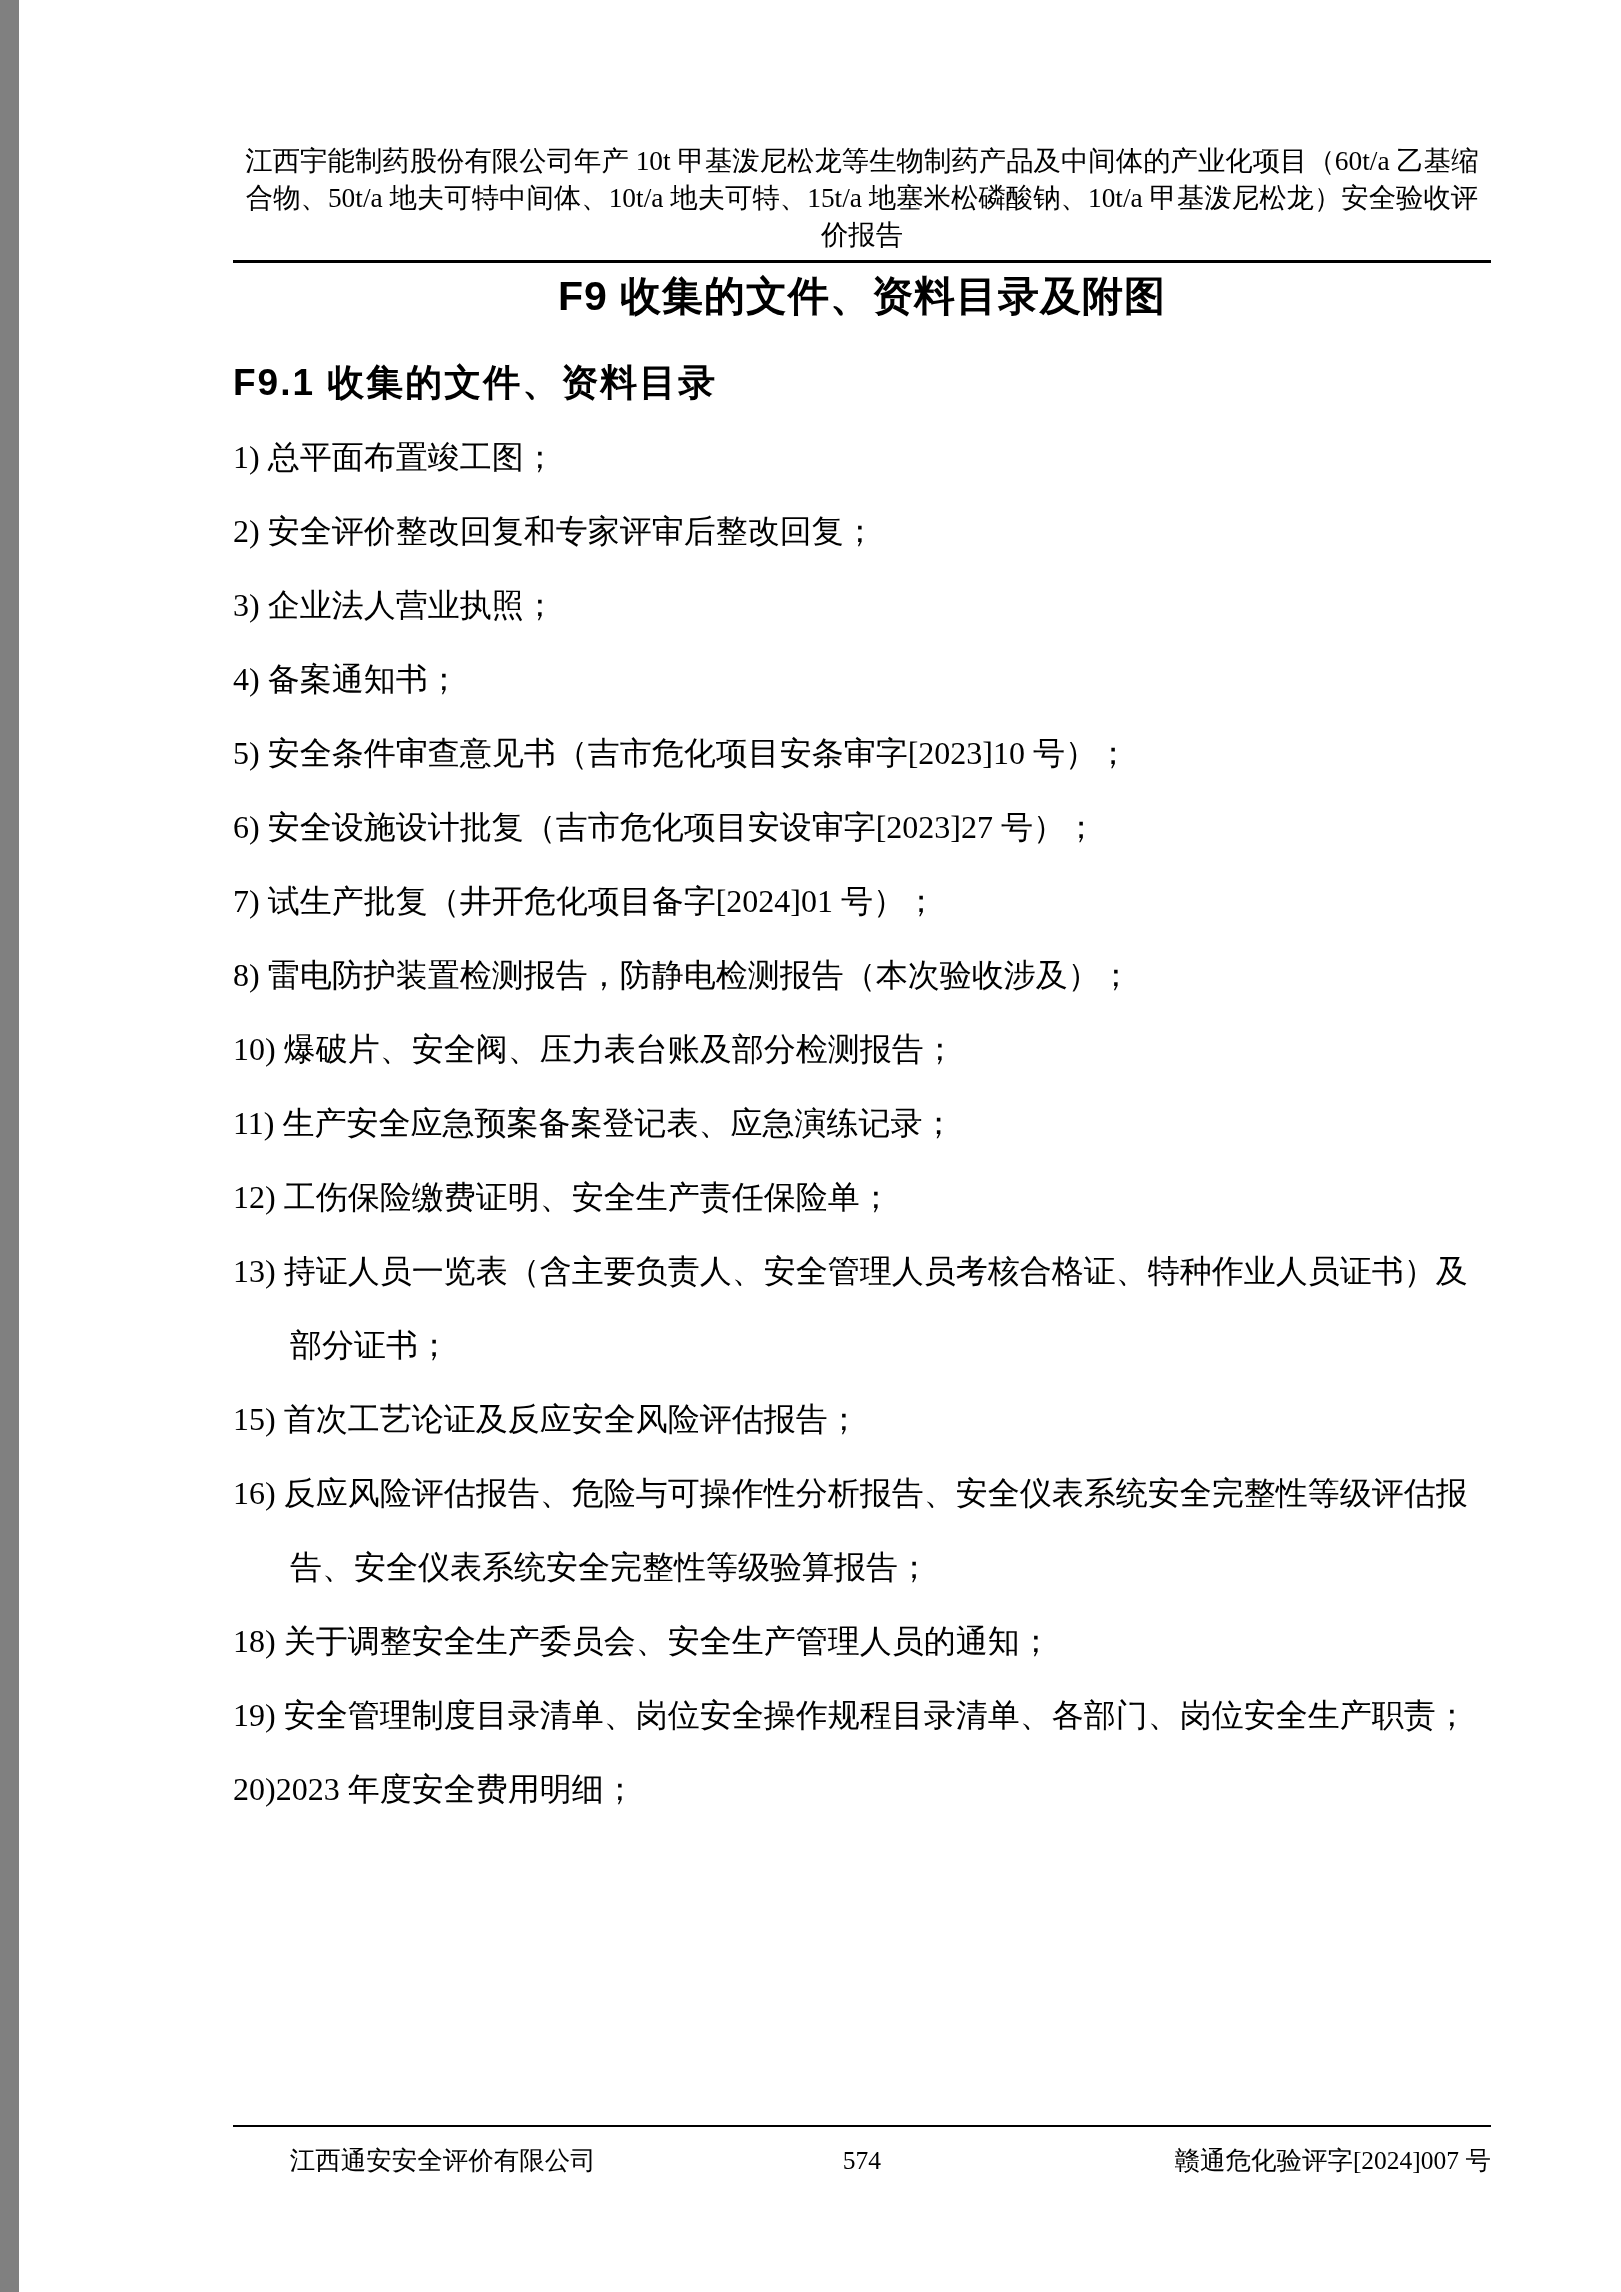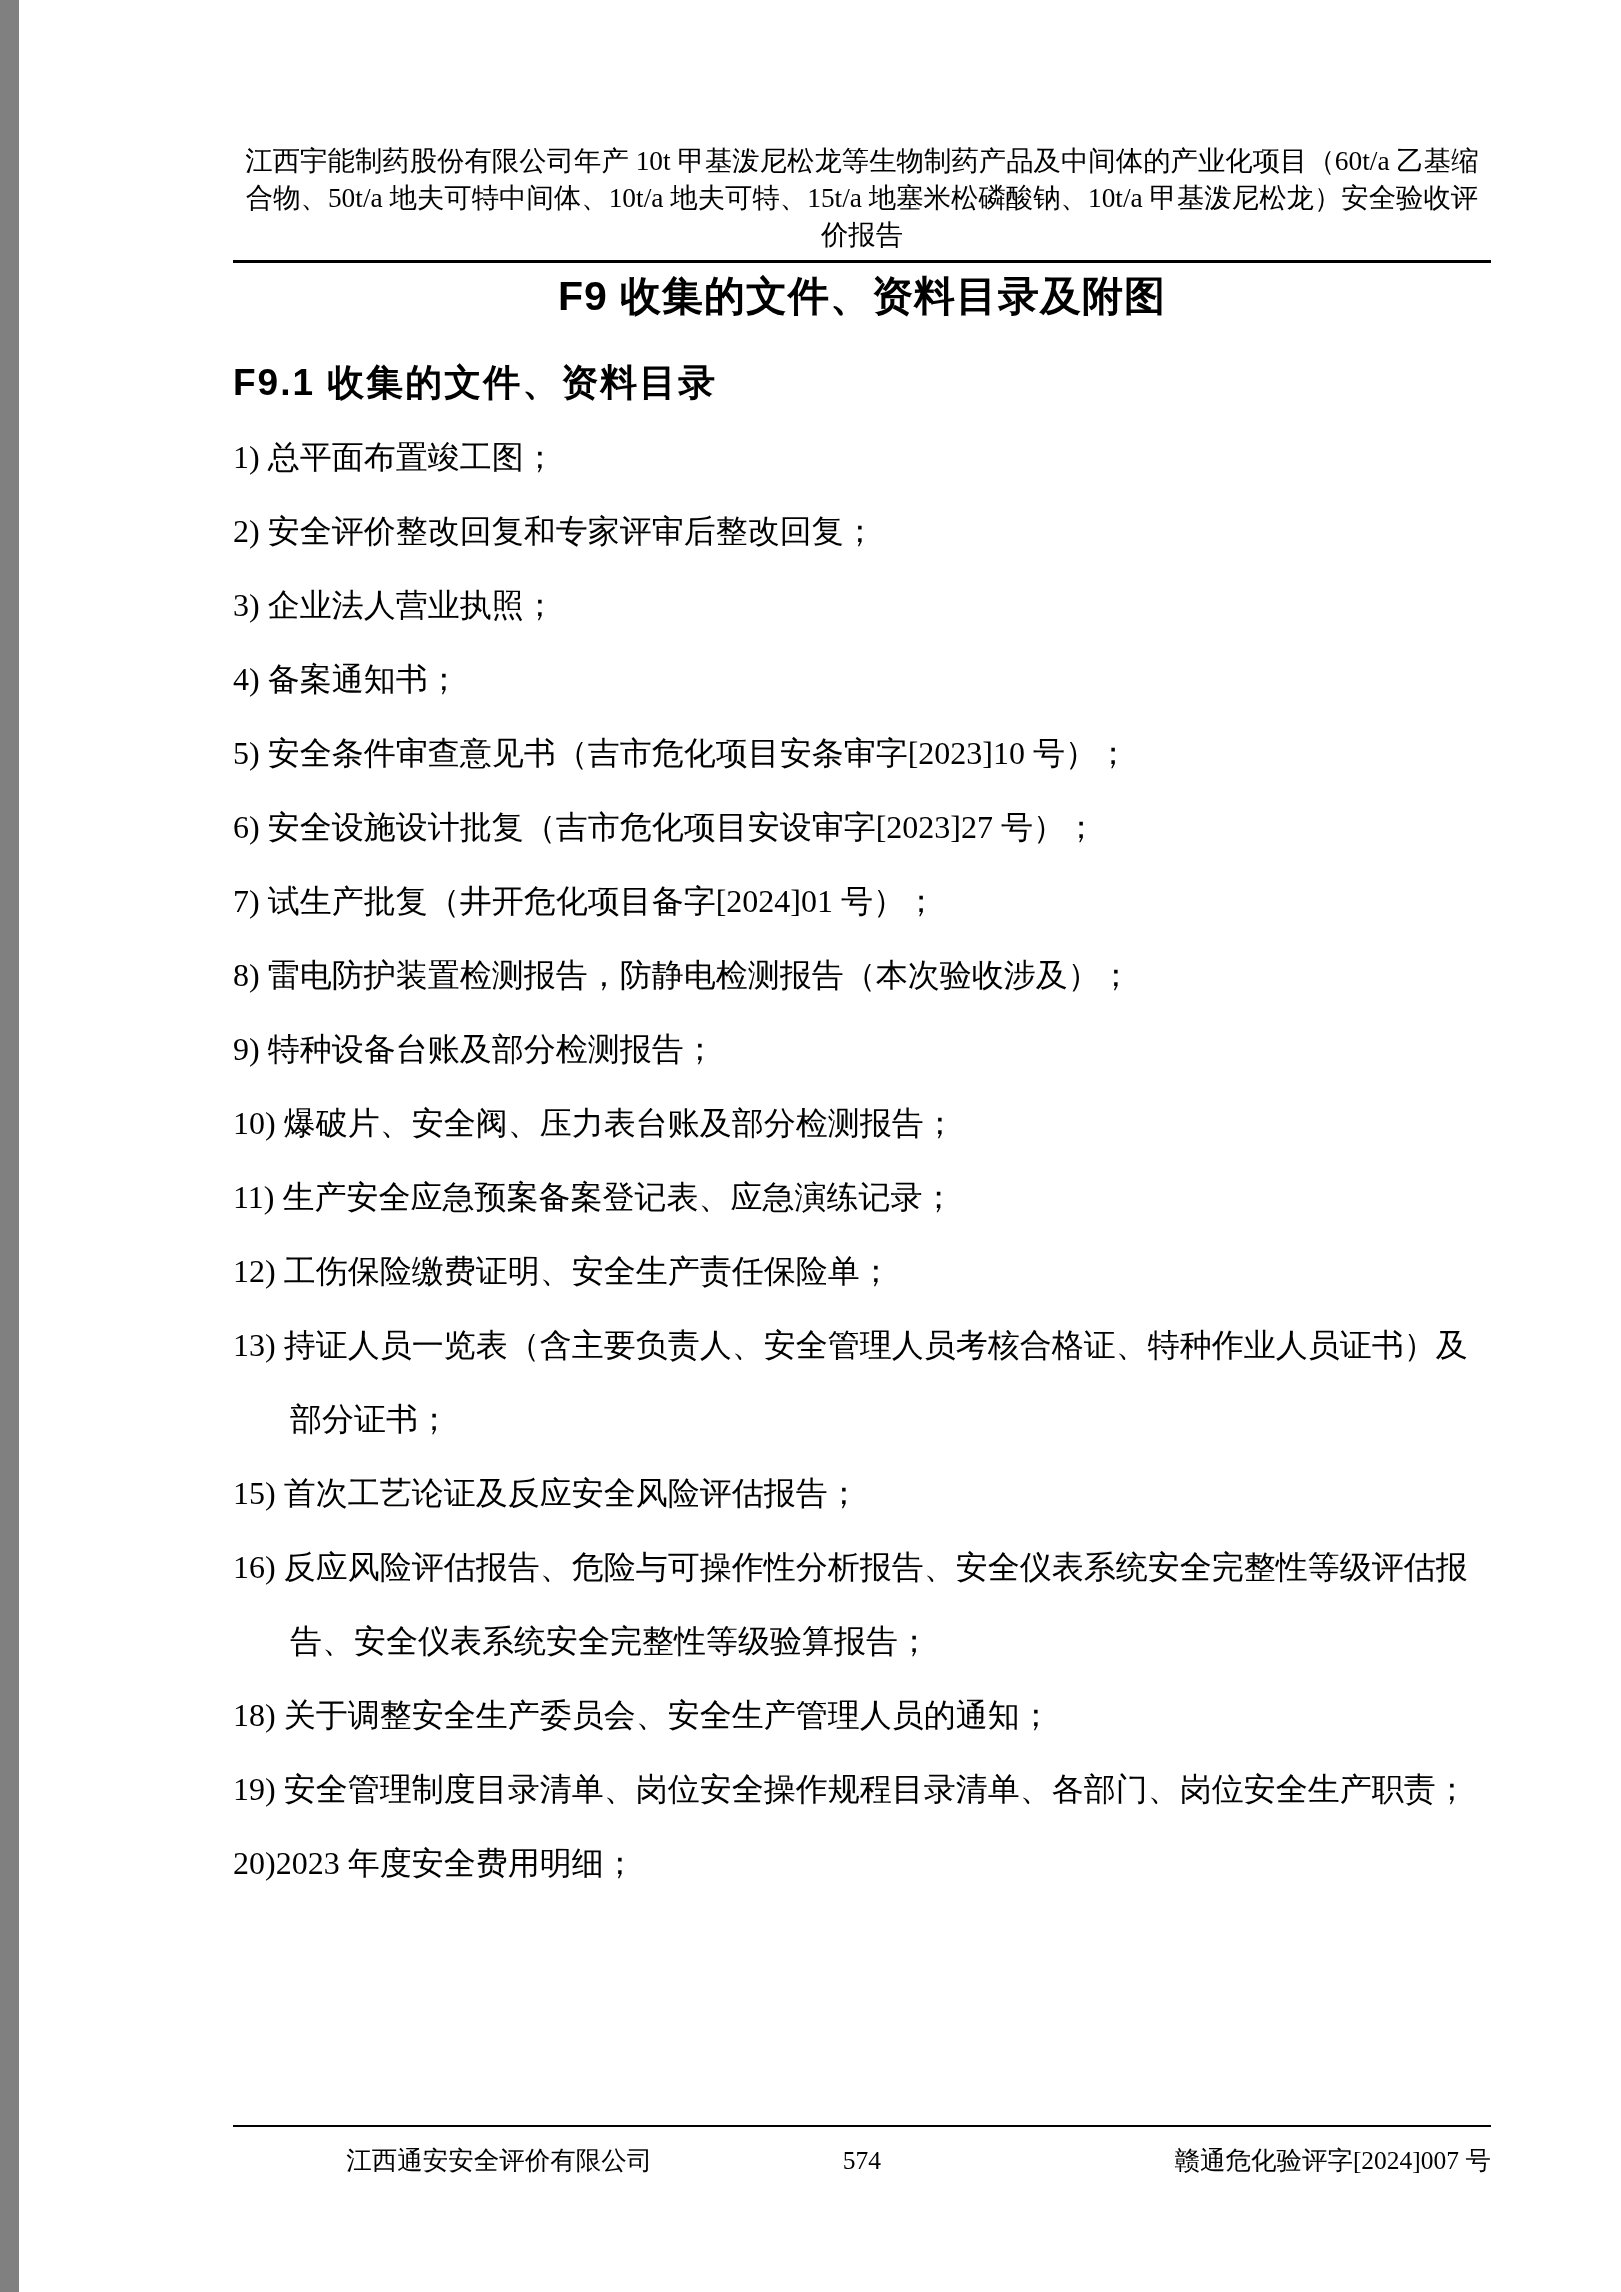--- a/index.html
+++ b/index.html
@@ -82,21 +82,21 @@
     height: 0;
   }
   .footer-row {
     display: flex;
     justify-content: space-between;
     align-items: baseline;
     padding-top: 9.8px;
     font-size: 25.5px;
     line-height: 31px;
   }
-  .footer-row .f-left  { flex: 1; text-align: right; }
+  .footer-row .f-left  { flex: 1; text-align: center; }
   .footer-row .f-center{ flex: 1; text-align: center; font-family: Liberation Serif, serif; }
   .footer-row .f-right { flex: 1; text-align: right; }
 </style>
 </head>
 <body>
 
 <div class="page">
   <div class="content">
     <div class="doc-header">江西宇能制药股份有限公司年产 10t 甲基泼尼松龙等生物制药产品及中间体的产业化项目（60t/a 乙基缩合物、50t/a 地夫可特中间体、10t/a 地夫可特、15t/a 地塞米松磷酸钠、10t/a 甲基泼尼松龙）安全验收评价报告</div>
 
@@ -108,21 +108,20 @@
 
     <div class="doc-list" id="doc-list">
         <p class="item"><span class="num">1) </span><span>总平面布置竣工图；</span></p>
         <p class="item"><span class="num">2) </span><span>安全评价整改回复和专家评审后整改回复；</span></p>
         <p class="item"><span class="num">3) </span><span>企业法人营业执照；</span></p>
         <p class="item"><span class="num">4) </span><span>备案通知书；</span></p>
         <p class="item"><span class="num">5) </span><span>安全条件审查意见书（吉市危化项目安条审字[2023]10 号）；</span></p>
         <p class="item"><span class="num">6) </span><span>安全设施设计批复（吉市危化项目安设审字[2023]27 号）；</span></p>
         <p class="item"><span class="num">7) </span><span>试生产批复（井开危化项目备字[2024]01 号）；</span></p>
         <p class="item"><span class="num">8) </span><span>雷电防护装置检测报告，防静电检测报告（本次验收涉及）；</span></p>
-        <p class="item"><span class="num">9) </span><span>特种设备台账及部分检测报告；</span></p>
         <p class="item"><span class="num">10) </span><span>爆破片、安全阀、压力表台账及部分检测报告；</span></p>
         <p class="item"><span class="num">11) </span><span>生产安全应急预案备案登记表、应急演练记录；</span></p>
         <p class="item"><span class="num">12) </span><span>工伤保险缴费证明、安全生产责任保险单；</span></p>
         <p class="item"><span class="num">13) </span><span>持证人员一览表（含主要负责人、安全管理人员考核合格证、特种作业人员证书）及部分证书；</span></p>
         <p class="item"><span class="num">15) </span><span>首次工艺论证及反应安全风险评估报告；</span></p>
         <p class="item"><span class="num">16) </span><span>反应风险评估报告、危险与可操作性分析报告、安全仪表系统安全完整性等级评估报告、安全仪表系统安全完整性等级验算报告；</span></p>
         <p class="item"><span class="num">18) </span><span>关于调整安全生产委员会、安全生产管理人员的通知；</span></p>
         <p class="item"><span class="num">19) </span><span>安全管理制度目录清单、岗位安全操作规程目录清单、各部门、岗位安全生产职责；</span></p>
         <p class="item"><span class="num">20)</span><span>2023 年度安全费用明细；</span></p>
       </div>

